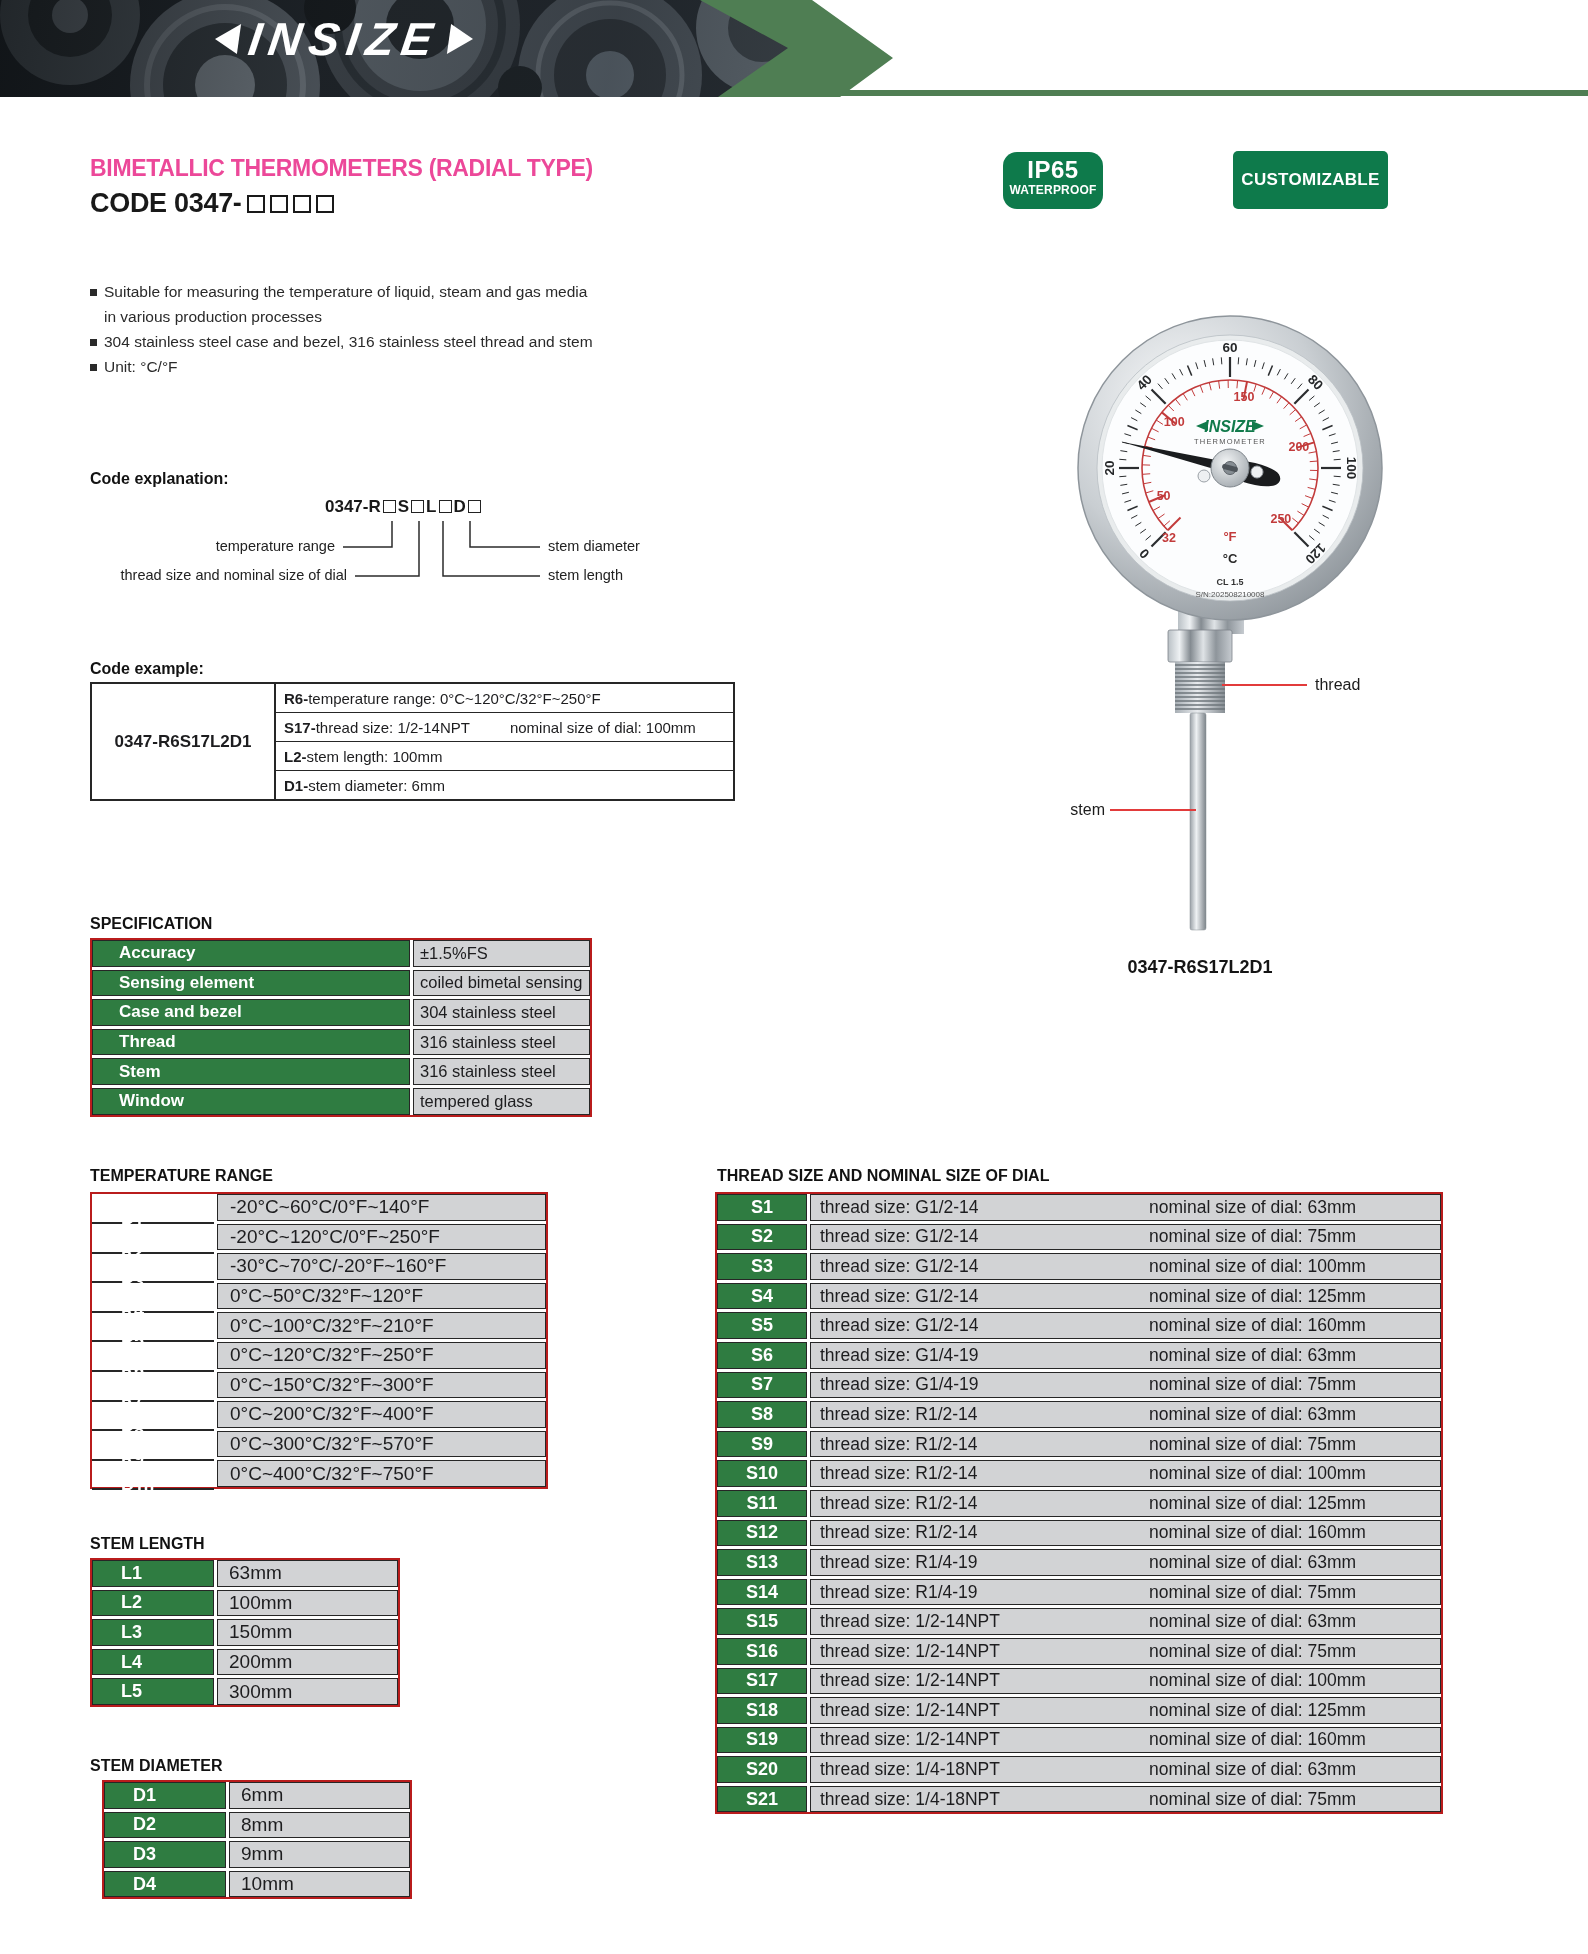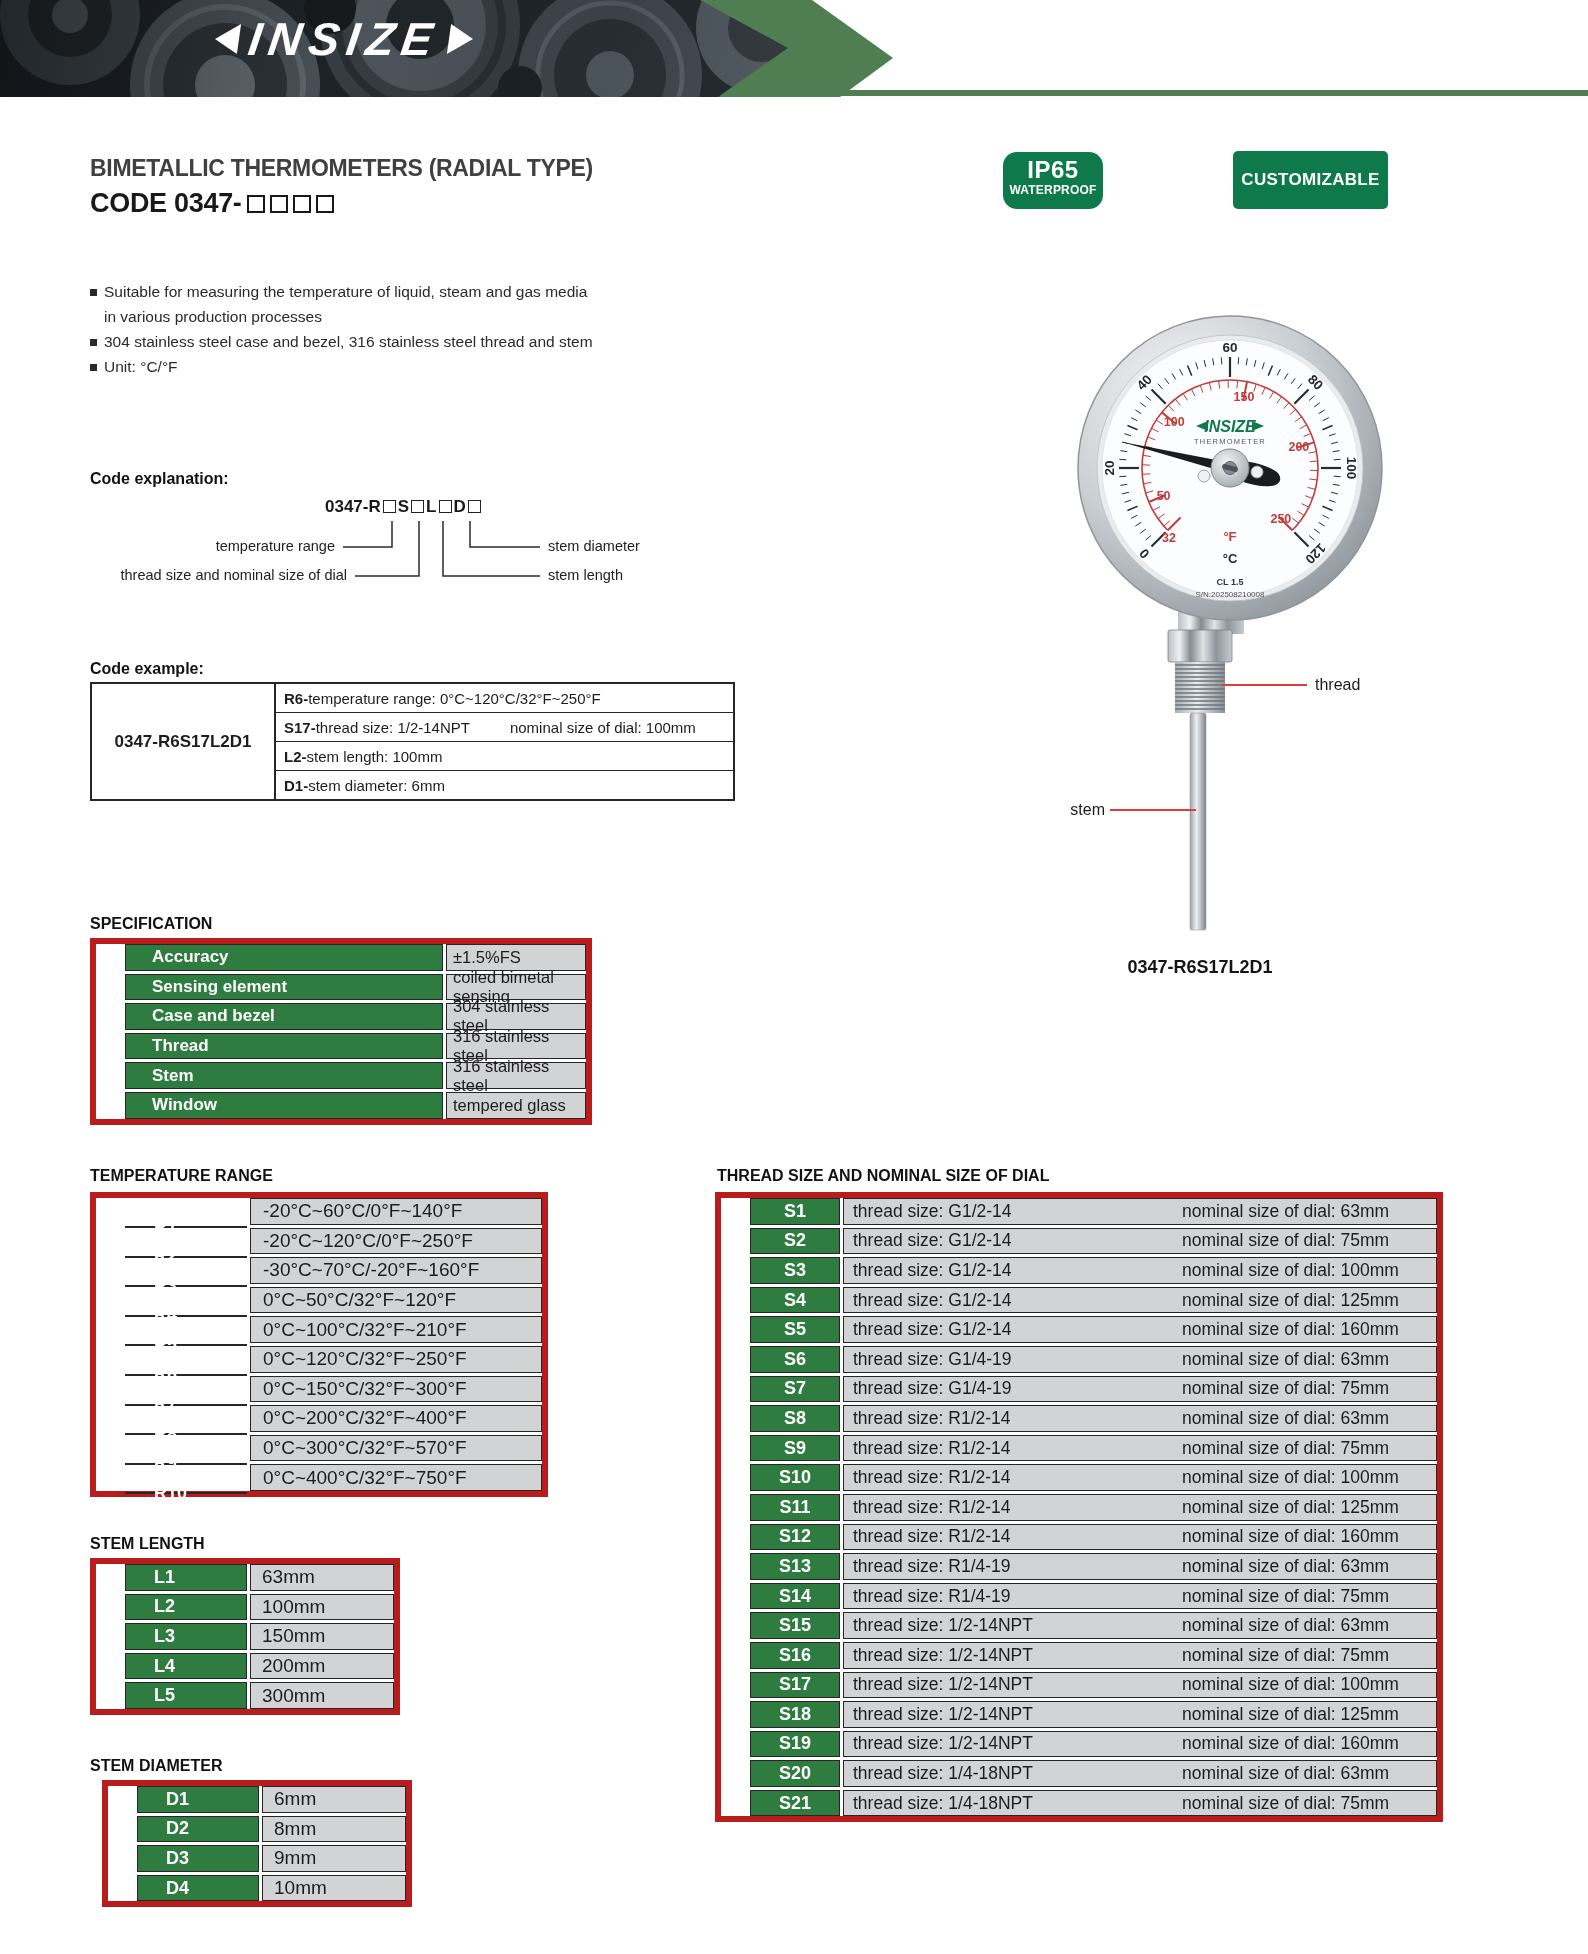--- a/index.html
+++ b/index.html
@@ -14,21 +14,21 @@
   .photo{position:absolute;left:0;top:0;width:812px;height:97px;overflow:hidden;background:#20252a;}
   .photo::after{content:'';position:absolute;inset:0;
     background:linear-gradient(100deg,rgba(5,8,10,.55),rgba(10,14,18,.15) 40%,rgba(30,36,42,.4) 75%,rgba(60,70,78,.2));}
   .logo{position:absolute;left:215px;top:16px;display:flex;align-items:center;gap:10px;transform:skewX(-8deg);z-index:3;}
   .logo .txt{color:#fff;font-weight:bold;font-style:italic;font-size:46px;letter-spacing:7px;line-height:1;}
   .tri-l{width:0;height:0;border-top:15px solid transparent;border-bottom:15px solid transparent;border-right:24px solid #fff;}
   .tri-r{width:0;height:0;border-top:15px solid transparent;border-bottom:15px solid transparent;border-left:24px solid #fff;}
   .chevron-svg{position:absolute;left:0;top:0;z-index:2;}
 
   
-  .t1{position:absolute;left:90px;top:155px;font-size:23px;font-weight:bold;letter-spacing:-.3px;color:#404040;}
+  .t1{position:absolute;left:90px;top:155px;font-size:23px;font-weight:bold;letter-spacing:-.3px;color:#ec4899;}
   .t2{position:absolute;left:90px;top:188px;font-size:27px;font-weight:bold;letter-spacing:-.3px;color:#191919;}
   .code-sq{display:inline-block;width:14px;height:14px;border:2px solid #191919;margin-left:5px;vertical-align:-1px;}
 
   
   .b-ip{position:absolute;left:1003px;top:152px;width:100px;height:57px;background:#0e7a4b;border-radius:14px;
     color:#fff;text-align:center;padding-top:5px;box-sizing:border-box;}
   .b-ip .l1{font-size:24px;font-weight:bold;line-height:26px;letter-spacing:.5px;}
   .b-ip .l2{font-size:12px;font-weight:bold;letter-spacing:.2px;}
   .b-cu{position:absolute;left:1233px;top:151px;width:155px;height:58px;background:#0e7a4b;border-radius:5px;
     color:#fff;display:flex;align-items:center;justify-content:center;font-weight:bold;font-size:17px;letter-spacing:.3px;}
@@ -49,21 +49,21 @@
   
   .ce{position:absolute;left:90px;top:682px;width:645px;height:119px;border:2px solid #262626;display:flex;background:#fff;box-sizing:border-box;}
   .ce-left{width:182px;border-right:2px solid #262626;display:flex;align-items:center;justify-content:center;font-weight:bold;font-size:17px;}
   .ce-right{flex:1;display:flex;flex-direction:column;}
   .ce-row{flex:1;display:flex;align-items:center;padding-left:8px;font-size:15px;border-bottom:1.5px solid #262626;color:#1d1d1f;}
   .ce-row:last-child{border-bottom:none;}
   .ce-row b{font-weight:bold;}
   .ce-gap{display:inline-block;width:40px;}
 
   
-  .kv-table{position:absolute;display:flex;flex-direction:column;gap:3px;border:6px solid #b91c1c;background:#fff;box-sizing:border-box;padding-left:29px;}
+  .kv-table{position:absolute;display:flex;flex-direction:column;gap:3px;border:2px solid #b91c1c;background:#fff;box-sizing:border-box;}
   .kv-row{display:flex;gap:3px;height:26.6px;flex:none;}
   .kv-key{background:#2f7c41;border:1px solid #262626;color:#fff;font-weight:bold;font-size:18px;
     display:flex;align-items:center;box-sizing:border-box;flex:none;}
   .kv-val{background:#d2d3d5;border:1px solid #262626;color:#1d1d1f;font-size:19px;
     display:flex;align-items:center;flex:1;box-sizing:border-box;position:relative;}
   .spec .kv-key{width:318px;padding-left:26px;font-size:17px;}
   .spec .kv-val{font-size:16.5px;padding-left:6px;}
   .temp .kv-key{width:122px;padding-left:28px;margin-top:28px;}
   .temp .kv-val{padding-left:12px;}
   .stem .kv-key{width:122px;padding-left:28px;}

